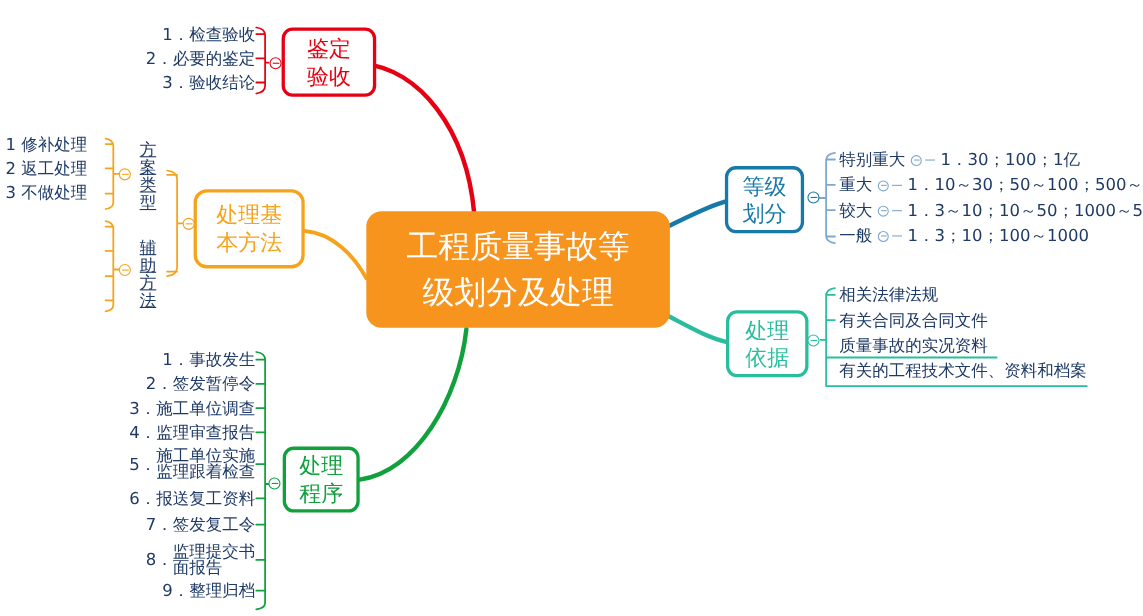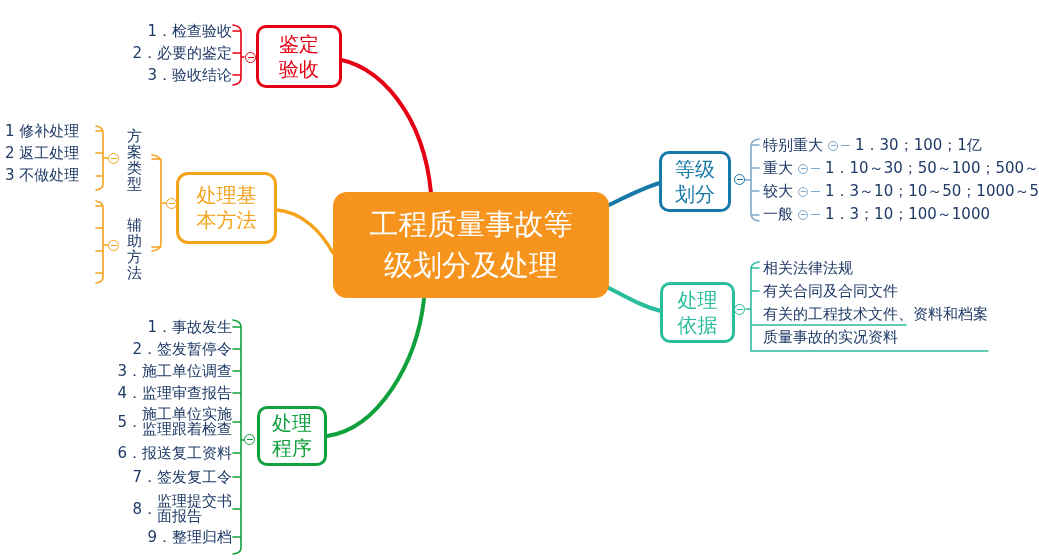--- a/index.html
+++ b/index.html
@@ -48,21 +48,21 @@
   .items.ralign{align-items:flex-end;text-align:right;}
   .item{font-size:15px;color:var(--navy);line-height:22px;height:22px;white-space:nowrap;}
 
   
   .prow{display:flex;justify-content:flex-end;align-items:center;height:22px;font-size:15px;color:var(--navy);white-space:nowrap;}
   .prow .ptext{text-align:left;white-space:pre-line;}
   .prow2{height:30px;line-height:15px;}
 
   
   .vlabel{position:absolute;width:17px;font-size:15px;line-height:16px;color:var(--navy);
-          text-align:center;word-break:break-all;z-index:2;}
+          text-align:center;word-break:break-all;z-index:2;text-decoration:underline;}
 
   
   .grow{display:flex;align-items:center;height:23px;gap:5px;white-space:nowrap;font-size:15px;color:var(--navy);}
   .mc{position:relative;flex:none;width:10px;height:10px;box-sizing:border-box;border:1.5px solid var(--steel);
       border-radius:50%;background:#fff;}
   .mc::after{content:"";position:absolute;left:1.5px;right:1.5px;top:50%;height:1.5px;margin-top:-0.75px;background:var(--steel);}
   .mdash{flex:none;width:9px;height:1.5px;background:var(--steel);margin-left:-2px;}
 
   
   .brow{height:23px;display:flex;align-items:center;font-size:15px;color:var(--navy);white-space:nowrap;}
@@ -205,17 +205,17 @@
   </div>
 
   <div class="tbox box-teal" style="left:660px;top:282px;width:75px;height:61px;">
     <div>处理</div>
     <div>依据</div>
   </div>
   <div class="toggle t-teal" style="left:734px;top:304px;"></div>
   <div class="items" style="left:763px;top:257px;">
     <div class="brow">相关法律法规</div>
     <div class="brow">有关合同及合同文件</div>
+    <div class="brow">质量事故的实况资料</div>
     <div class="brow">有关的工程技术文件、资料和档案</div>
-    <div class="brow">质量事故的实况资料</div>
   </div>
 
 </div>
 
 </body></html>

